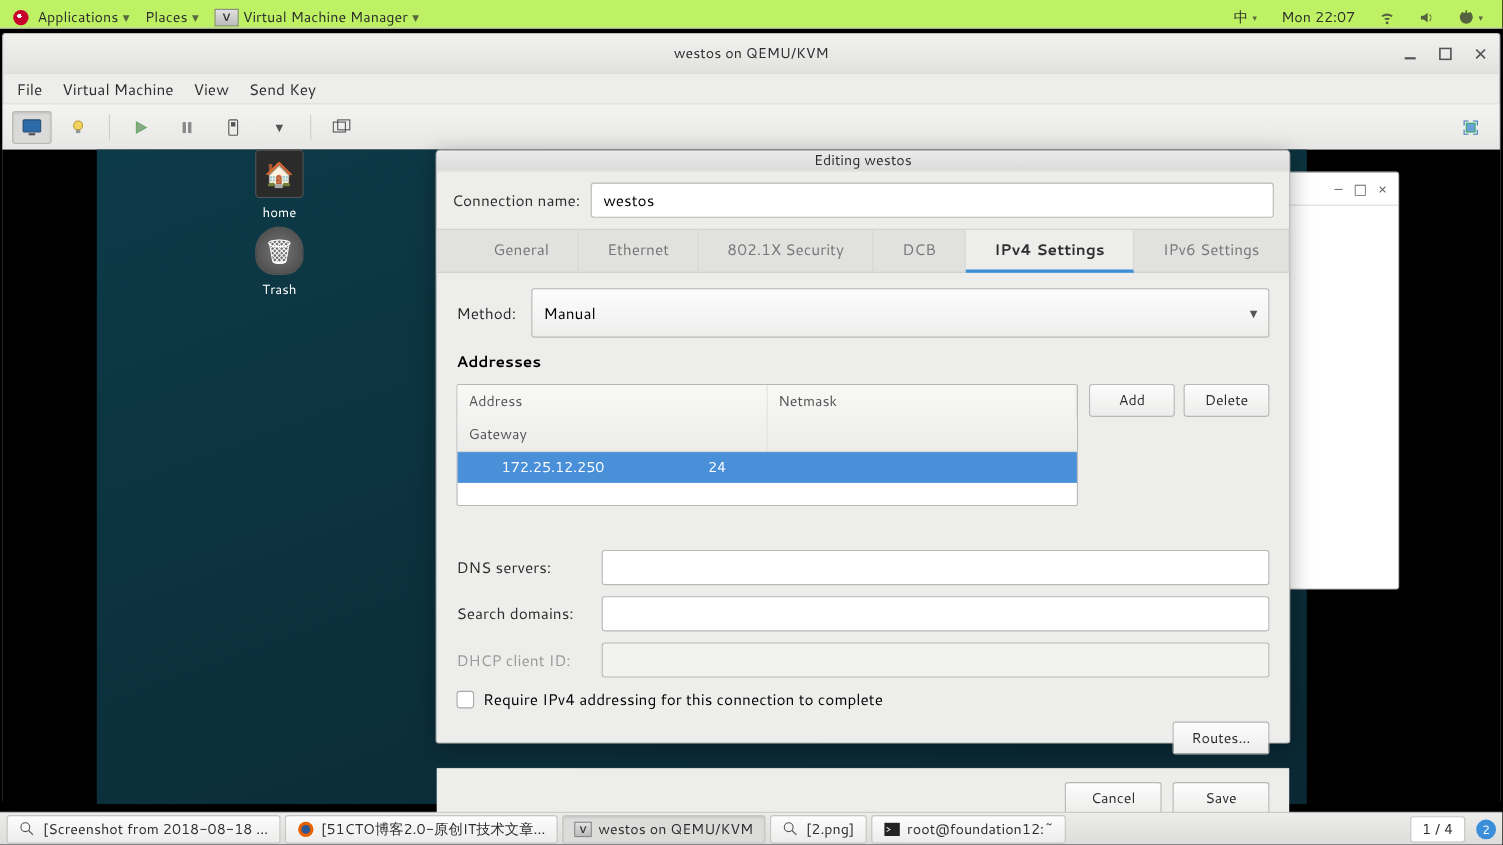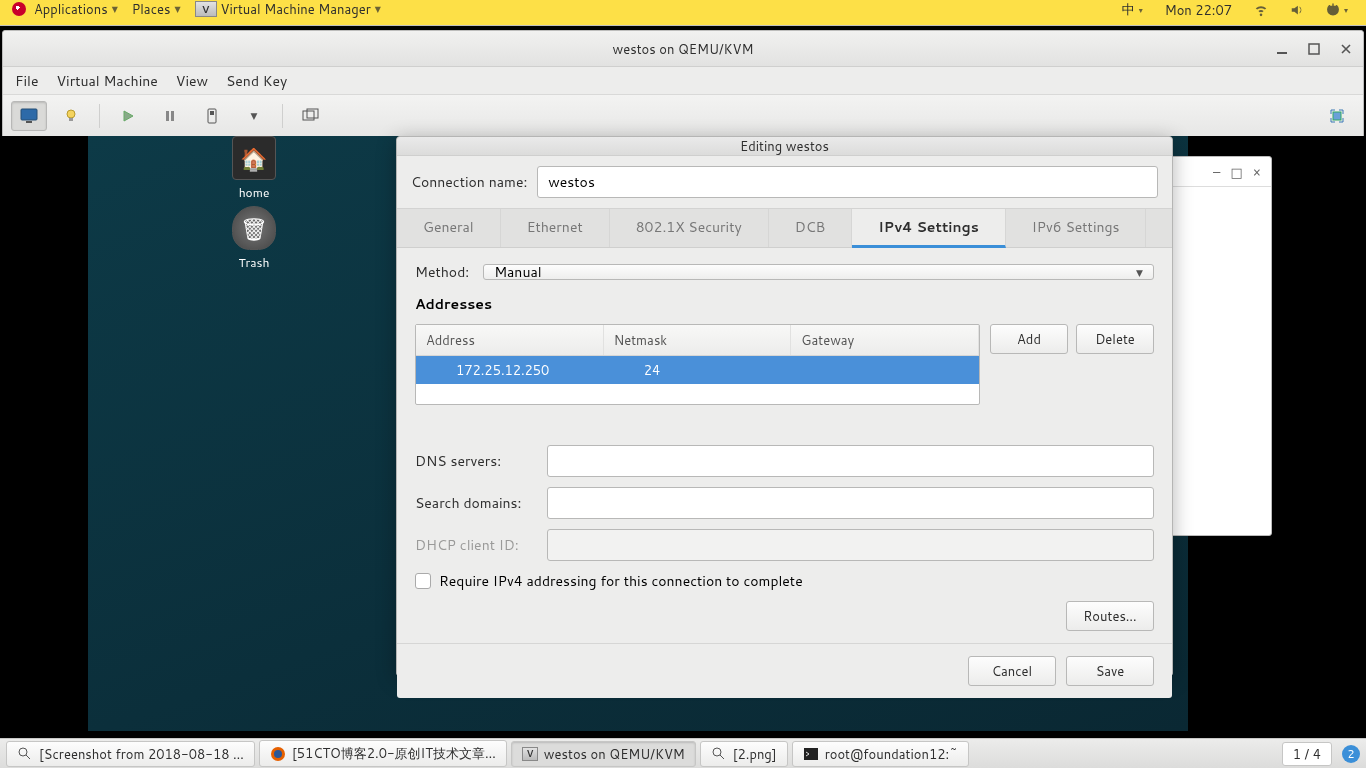--- a/index.html
+++ b/index.html
@@ -1,19 +1,19 @@
 <!DOCTYPE html>
 <html><head>
 <meta charset="utf-8">
 <style>
 * { box-sizing: border-box; margin: 0; padding: 0; font-family: "Cantarell", "DejaVu Sans", sans-serif; }
 body { width: 1366px; height: 768px; overflow: hidden; background: #000; position: relative; font-size: 13px; }
 
 
-.gnome-panel { position: absolute; top: 0; left: 0; right: 0; height: 26px; background: #fde047; border-bottom: 1px solid #c0c0be; display: flex; align-items: flex-start; color: #2e2e2e; font-size: 13px; gap: 32px; }
+.gnome-panel { position: absolute; top: 0; left: 0; right: 0; height: 26px; background: #bef264; border-bottom: 1px solid #c0c0be; display: flex; align-items: flex-end; color: #2e2e2e; font-size: 13px; gap: 32px; }
 .gnome-panel .left { display: flex; align-items: center; gap: 2px; padding-left: 6px; }
 .gnome-panel .right { margin-left: auto; display: flex; align-items: center; gap: 10px; padding-right: 12px; }
 .panel-item { display: flex; align-items: center; gap: 4px; padding: 0 6px; }
 .panel-item .tri { font-size: 8px; opacity: .7; }
 .fedora-logo { width: 14px; height: 14px; border-radius: 50%; background: radial-gradient(circle at 40% 40%, #fff 2px, #c9002b 2px); margin-right: 4px; }
 .vmm-icon { width: 22px; height: 16px; background: linear-gradient(#e2e2e2,#bbb); border:1px solid #888; position: relative; display:inline-flex; align-items:center; justify-content:center; font-weight:bold; font-size:10px; color:#333;}
 .small-icon { width:14px; height:14px; opacity:.75; }
 
 
 .app-window { position: absolute; top: 30px; left: 2px; width: 1362px; height: 700px; background: #ededec; border: 1px solid #bdbdbc; border-radius: 3px; box-shadow: 0 1px 4px rgba(0,0,0,.15); }
@@ -43,31 +43,31 @@
 .terminal-peek .tb { height:30px; border-bottom:1px solid #ddd; display:flex; align-items:center; justify-content:flex-end; gap:10px; padding:0 10px; color:#666;}
 .terminal-peek .body { padding: 10px 12px; white-space: pre; line-height: 1.8; }
 
 
 .dialog { position: absolute; left: 308px; top: 0px; width: 777px; height: 540px; background: #ededec; border:1px solid #b5b5b4; border-radius: 4px 4px 3px 3px; box-shadow: 0 4px 20px rgba(0,0,0,.3); display:flex; flex-direction:column;}
 .dialog .dlg-title { height: 30px; display:flex; align-items:center; justify-content:center; font-size:13px; color:#2e2e2e; background: linear-gradient(#eaeaea,#dcdcdb); border-bottom:1px solid #cfcfce; border-radius:4px 4px 0 0;}
 .dialog .row { display:flex; align-items:center; padding: 10px 14px; gap: 10px; }
 .dialog label { font-size: 14px; color: #2e2e2e; }
 .text-input { flex:1; height: 32px; border:1px solid #b8b8b7; border-radius:3px; background:#fff; padding: 0 10px; font-size:14px; }
 
-.tabbar { display:flex; background: #e1e1e0; border-top:1px solid #d3d3d2; border-bottom:1px solid #cfcfce; }
+.tabbar { display:flex; background: #e1e1e0; border-top:1px solid #d3d3d2; border-bottom:1px solid #cfcfce;justify-content:flex-end; }
 .tab { flex:0 0 auto; padding: 8px 26px; font-size: 14px; color:#777; border-right:1px solid #d6d6d5; }
 .tab.active { color:#2e2e2e; font-weight:600; border-bottom: 3px solid #3b8fd8; background:#ededec; margin-bottom:-1px; }
 
 .pane { flex:1; padding: 14px 18px 12px; display:flex; flex-direction:column; gap: 10px; }
 .method-row { display:flex; align-items:center; gap: 14px; }
-.select { flex:1; height:16px; border:1px solid #b8b8b7; border-radius:3px; background: linear-gradient(#fdfdfd,#eeeeed); display:flex; align-items:center; padding:0 10px; justify-content:space-between; font-size:14px;}
+.select { flex:1; height:45px; border:1px solid #b8b8b7; border-radius:3px; background: linear-gradient(#fdfdfd,#eeeeed); display:flex; align-items:center; padding:0 10px; justify-content:space-between; font-size:14px;}
 .sect-label { font-weight:700; font-size:14px; margin-top:2px;}
 .addr-area { display:flex; gap:10px; }
 .addr-table { flex:1; border:1px solid #b8b8b7; border-radius:2px; background:#fff; }
-.addr-table .hdr { display:grid; grid-template-columns: 1fr 1fr 1fr; background:linear-gradient(#f8f8f7,#ececeb); border-bottom:1px solid #d6d6d5; }
+.addr-table .hdr { display:grid; grid-template-columns: 1fr 1fr; background:linear-gradient(#f8f8f7,#ececeb); border-bottom:1px solid #d6d6d5; }
 .addr-table .hdr > div { padding:6px 10px; font-size:13px; color:#555; border-right:1px solid #e1e1e0;}
 .addr-table .trow { display:grid; grid-template-columns: 1fr 1fr 1fr; }
 .addr-table .trow.sel { background:#4a90d9; color:#fff; }
 .addr-table .trow > div { padding:5px 10px; font-size:13px;margin-left:30px; }
 .addr-table .blank { height:20px; }
 .side-btns { display:flex; gap:8px; }
 .gtk-btn { min-width:78px; height:30px; border:1px solid #b8b8b7; border-radius:3px; background:linear-gradient(#fdfdfd,#ececeb); font-size:13px; display:flex; align-items:center; justify-content:center; padding:0 14px; color:#2e2e2e;}
 .gtk-btn.wide { min-width:88px; }
 
 .form-grid { display:grid; grid-template-columns: 118px 1fr; gap: 10px 14px; align-items:center;margin-top:30px; }

